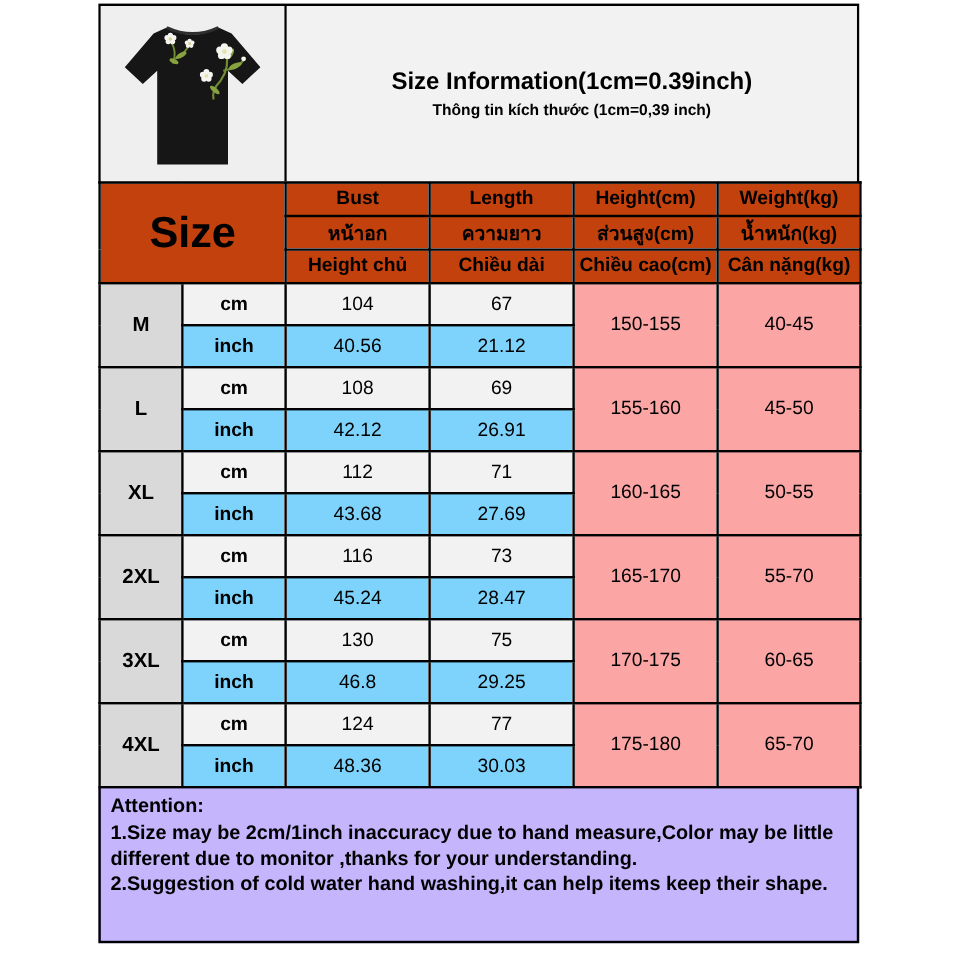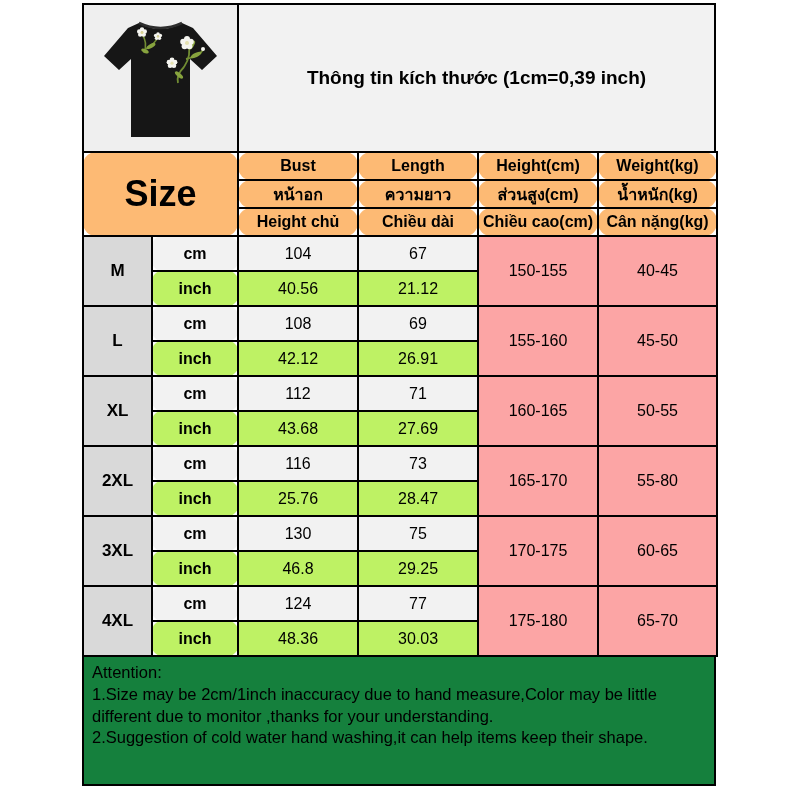--- a/index.html
+++ b/index.html
@@ -7,37 +7,37 @@
     width:800px;height:800px;background:#ffffff;position:relative;
     font-family:"Liberation Sans","DejaVu Sans",sans-serif;color:#000;
   }
   .sheet{position:absolute;left:82px;top:3px;width:634px;}
 
   
   .banner{display:flex;border:2px solid #000;height:146px;box-sizing:content-box;}
   .photo{width:153px;min-width:153px;background:#efefef;border-right:2px solid #000;overflow:hidden;}
   .titles{flex:1;background:#f2f2f2;display:flex;flex-direction:column;justify-content:center;align-items:center;gap:3px;}
   .title-line{font-weight:bold;font-size:20px;line-height:1.3;white-space:nowrap;}
-  .title-line.vi{font-size:19px;}
+  .title-line.vi{font-size:13px;}
 
   
   table{border-collapse:collapse;width:634px;table-layout:fixed;margin-top:-2px;}
   th,td{border:2px solid #000;text-align:center;vertical-align:middle;padding:0;overflow:hidden;}
-  thead th{background:#fdba74;font-size:16px;font-weight:bold;height:26px;border-radius:13px;}
+  thead th{background:#c2410c;font-size:16px;font-weight:bold;height:26px;}
   th.size-big{font-size:36px;font-weight:bold;}
-  tbody td{font-size:16px;font-weight:normal;height:33px;background:#bef264;}
+  tbody td{font-size:16px;font-weight:normal;height:33px;background:#7dd3fc;}
   tbody td.size-label{background:#d9d9d9;font-weight:bold;font-size:17px;}
   tbody tr.cm-row td.unit,tbody tr.cm-row td.val{background:#f2f2f2;}
   tbody td.range{background:#fca5a5;}
-  tbody td.unit{font-weight:bold;border-radius:10px;}
+  tbody td.unit{font-weight:bold;}
 
   
   .attention{
     border:2px solid #000;margin-top:-2px;height:131px;box-sizing:border-box;
-    padding:5px 8px;background:#15803d;font-size:16.5px;line-height:1.32;text-align:left;
+    padding:5px 8px;background:#c4b5fd;font-size:16.5px;line-height:1.32;text-align:left;font-weight:bold;
   }
   .attention p{margin:0;}
 </style>
 </head>
 <body>
 
 <div class="sheet">
 
   <div class="banner">
     <div class="photo">
@@ -88,20 +88,21 @@
               <circle cx="89.9" cy="60.7" r="2.4"></circle>
               <circle cx="86.1" cy="60.7" r="2.4"></circle>
               <circle cx="85" cy="57.2" r="2.4"></circle>
           </g>
           <circle cx="88" cy="58.2" r="1.6" fill="#e6e2b0"></circle>
           <circle cx="119" cy="44" r="2" fill="#f5f5f0"></circle>
         </g>
       </svg>
     </div>
     <div class="titles">
+      <div class="title-line">Size Information(1cm=0.39inch)</div>
       <div class="title-line vi">Thông tin kích thước (1cm=0,39 inch)</div>
     </div>
   </div>
 
   <table>
     <colgroup>
       <col style="width:69px">
         <col style="width:86px">
         <col style="width:120px">
       <col style="width:120px">
@@ -168,25 +169,25 @@
           <td class="unit">inch</td>
           <td class="val">43.68</td>
           <td class="val">27.69</td>
         </tr>
         <tr class="cm-row">
           <td class="size-label" rowspan="2">2XL</td>
           <td class="unit">cm</td>
           <td class="val">116</td>
           <td class="val">73</td>
           <td class="range" rowspan="2">165-170</td>
-          <td class="range" rowspan="2">55-80</td>
-        </tr>
-        <tr class="inch-row">
-          <td class="unit">inch</td>
-          <td class="val">25.76</td>
+          <td class="range" rowspan="2">55-70</td>
+        </tr>
+        <tr class="inch-row">
+          <td class="unit">inch</td>
+          <td class="val">45.24</td>
           <td class="val">28.47</td>
         </tr>
         <tr class="cm-row">
           <td class="size-label" rowspan="2">3XL</td>
           <td class="unit">cm</td>
           <td class="val">130</td>
           <td class="val">75</td>
           <td class="range" rowspan="2">170-175</td>
           <td class="range" rowspan="2">60-65</td>
         </tr>

